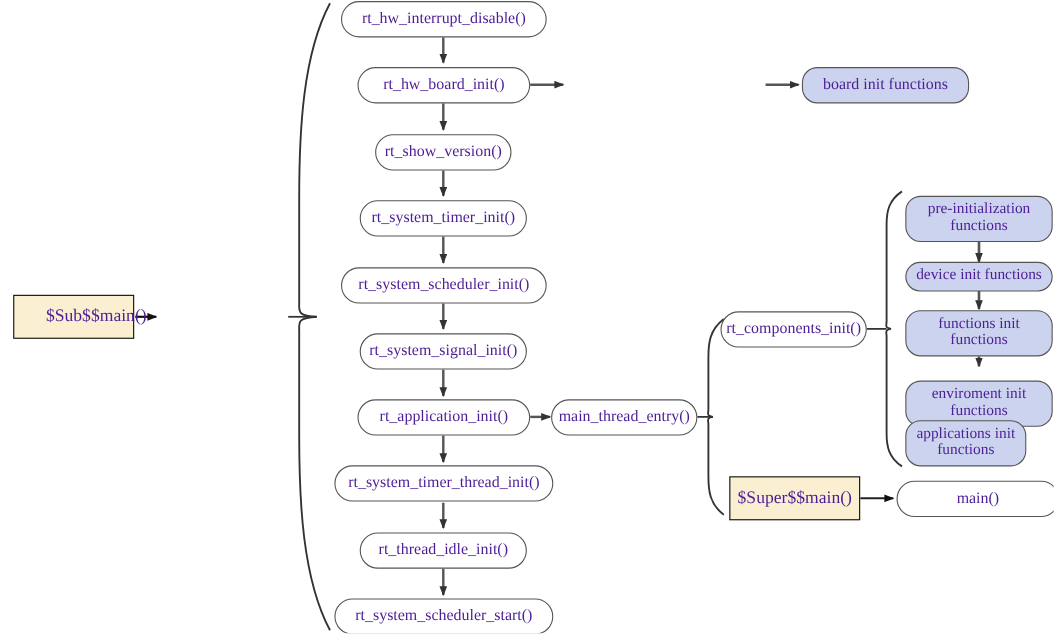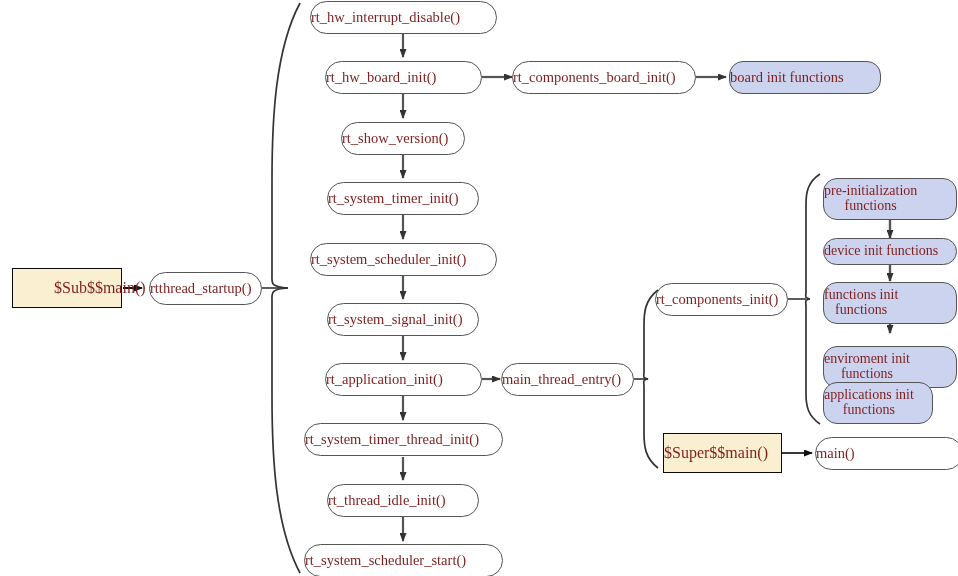--- a/index.html
+++ b/index.html
@@ -21,23 +21,24 @@
     top: 0;
     width: 958px;
     height: 576px;
     pointer-events: none;
   }
   .node {
     position: absolute;
     box-sizing: border-box;
     display: flex;
     align-items: center;
+    justify-content: center;
     text-align: center;
     line-height: 1.05;
-    color: #7f1d1d;
+    color: #4c1d95;
     z-index: 3;
   }
   .node.rounded {
     border: 1.4px solid #555555;
     border-radius: 999px;
     background: #ffffff;
   }
   .node.rounded-blue {
     border: 1.4px solid #555555;
     border-radius: 14px;
@@ -138,23 +139,20 @@
 
     <g>
       <line x1="782" y1="453" x2="812" y2="453" stroke="#222222" stroke-width="1.8" marker-end="url(#arrowhead-dark)"></line>
     </g>
   </svg>
 
   <div class="node rect-yellow" style="left:12px; top:268px; width:110px; height:40px; font-size:16px;padding-left:41px;">
     <span>$Sub$$main()</span>
   </div>
 
-  <div class="node rounded" style="left:149px; top:272px; width:113px; height:33px; font-size:14.5px;">
-    <span>rtthread_startup()</span>
-  </div>
 
   <div class="node rounded" style="left:310px; top:1px; width:187px; height:33px; font-size:14.5px;">
     <span>rt_hw_interrupt_disable()</span>
   </div>
 
   <div class="node rounded" style="left:325px; top:61px; width:157px; height:33px; font-size:14.5px;">
     <span>rt_hw_board_init()</span>
   </div>
 
   <div class="node rounded" style="left:341px; top:122px; width:124px; height:33px; font-size:14.5px;">
@@ -182,23 +180,20 @@
   </div>
 
   <div class="node rounded" style="left:327px; top:484px; width:152px; height:33px; font-size:14.5px;">
     <span>rt_thread_idle_init()</span>
   </div>
 
   <div class="node rounded" style="left:304px; top:544px; width:199px; height:33px; font-size:14.5px;">
     <span>rt_system_scheduler_start()</span>
   </div>
 
-  <div class="node rounded" style="left:512px; top:61px; width:184px; height:33px; font-size:14.5px;">
-    <span>rt_components_board_init()</span>
-  </div>
 
   <div class="node rounded-blue" style="left:729px; top:61px; width:152px; height:33px; font-size:14.5px;">
     <span>board init functions</span>
   </div>
 
   <div class="node rounded" style="left:501px; top:363px; width:133px; height:33px; font-size:14.5px;">
     <span>main_thread_entry()</span>
   </div>
 
   <div class="node rounded" style="left:655px; top:283px; width:133px; height:33px; font-size:14.5px;">

